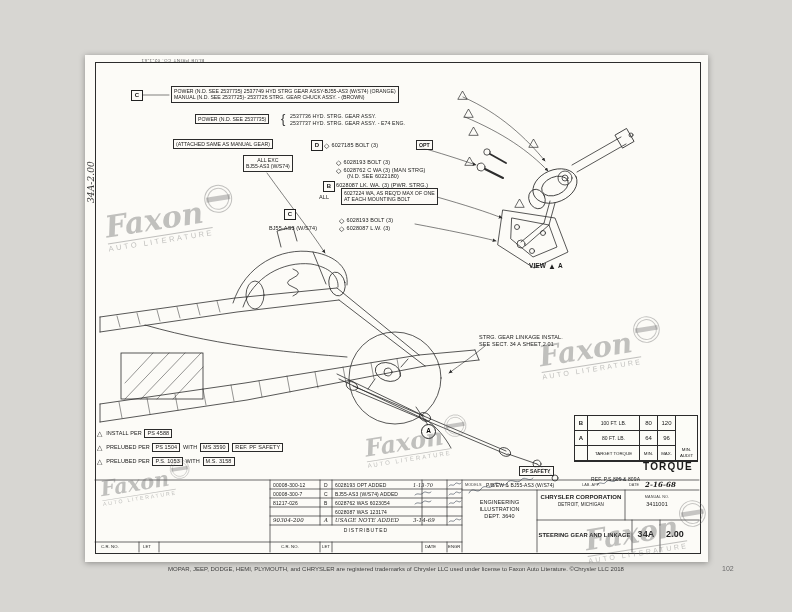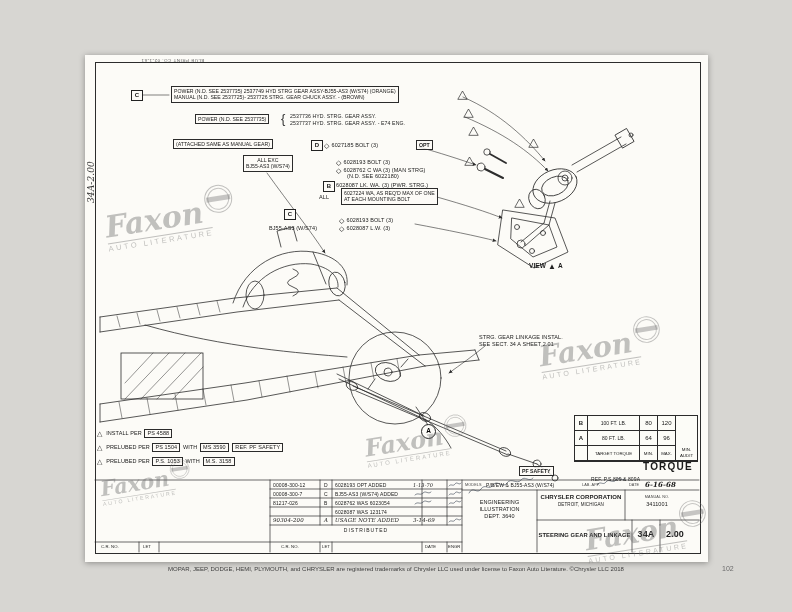--- a/index.html
+++ b/index.html
@@ -299,21 +299,21 @@
   <div class="l" style="left:58px;top:489px;font-size:4.2px;">LET</div>
   <div class="l" style="left:196px;top:489px;font-size:4.2px;">C.R. NO.</div>
   <div class="l" style="left:237px;top:489px;font-size:4.2px;">LET</div>
   <div class="l" style="left:340px;top:489px;font-size:4.2px;">DATE</div>
   <div class="l" style="left:363px;top:489px;font-size:4.2px;">ENGR</div>
 
   <div class="l" style="left:380px;top:428px;font-size:3.8px;color:#444;">MODELS</div>
   <div class="l" style="left:401px;top:427px;font-size:5px;">P/B/EW &amp; BJ55-AS3 (W/S74)</div>
   <div class="l" style="left:497px;top:428px;font-size:3.8px;color:#444;">LAB. APP.</div>
   <div class="l" style="left:544px;top:428px;font-size:3.8px;color:#444;">DATE</div>
-  <div class="l hand" style="left:560px;top:425px;font-size:7px;font-weight:bold;">6-16-68</div>
+  <div class="l hand" style="left:560px;top:425px;font-size:7px;font-weight:bold;">2-16-68</div>
 
   <div class="l" style="left:377px;top:444px;width:75px;text-align:center;font-size:5.5px;">ENGINEERING</div>
   <div class="l" style="left:377px;top:451px;width:75px;text-align:center;font-size:5.5px;">ILLUSTRATION</div>
   <div class="l" style="left:377px;top:458px;width:75px;text-align:center;font-size:5.5px;">DEPT. 3640</div>
 
   <div class="l" style="left:452px;top:439px;width:88px;text-align:center;font-size:6px;font-weight:bold;">CHRYSLER CORPORATION</div>
   <div class="l" style="left:452px;top:447px;width:88px;text-align:center;font-size:4.5px;">DETROIT, MICHIGAN</div>
   <div class="l" style="left:540px;top:440px;width:64px;text-align:center;font-size:3.8px;color:#444;">MANUAL NO.</div>
   <div class="l" style="left:540px;top:446px;width:64px;text-align:center;font-size:5.5px;">3411001</div>
 

